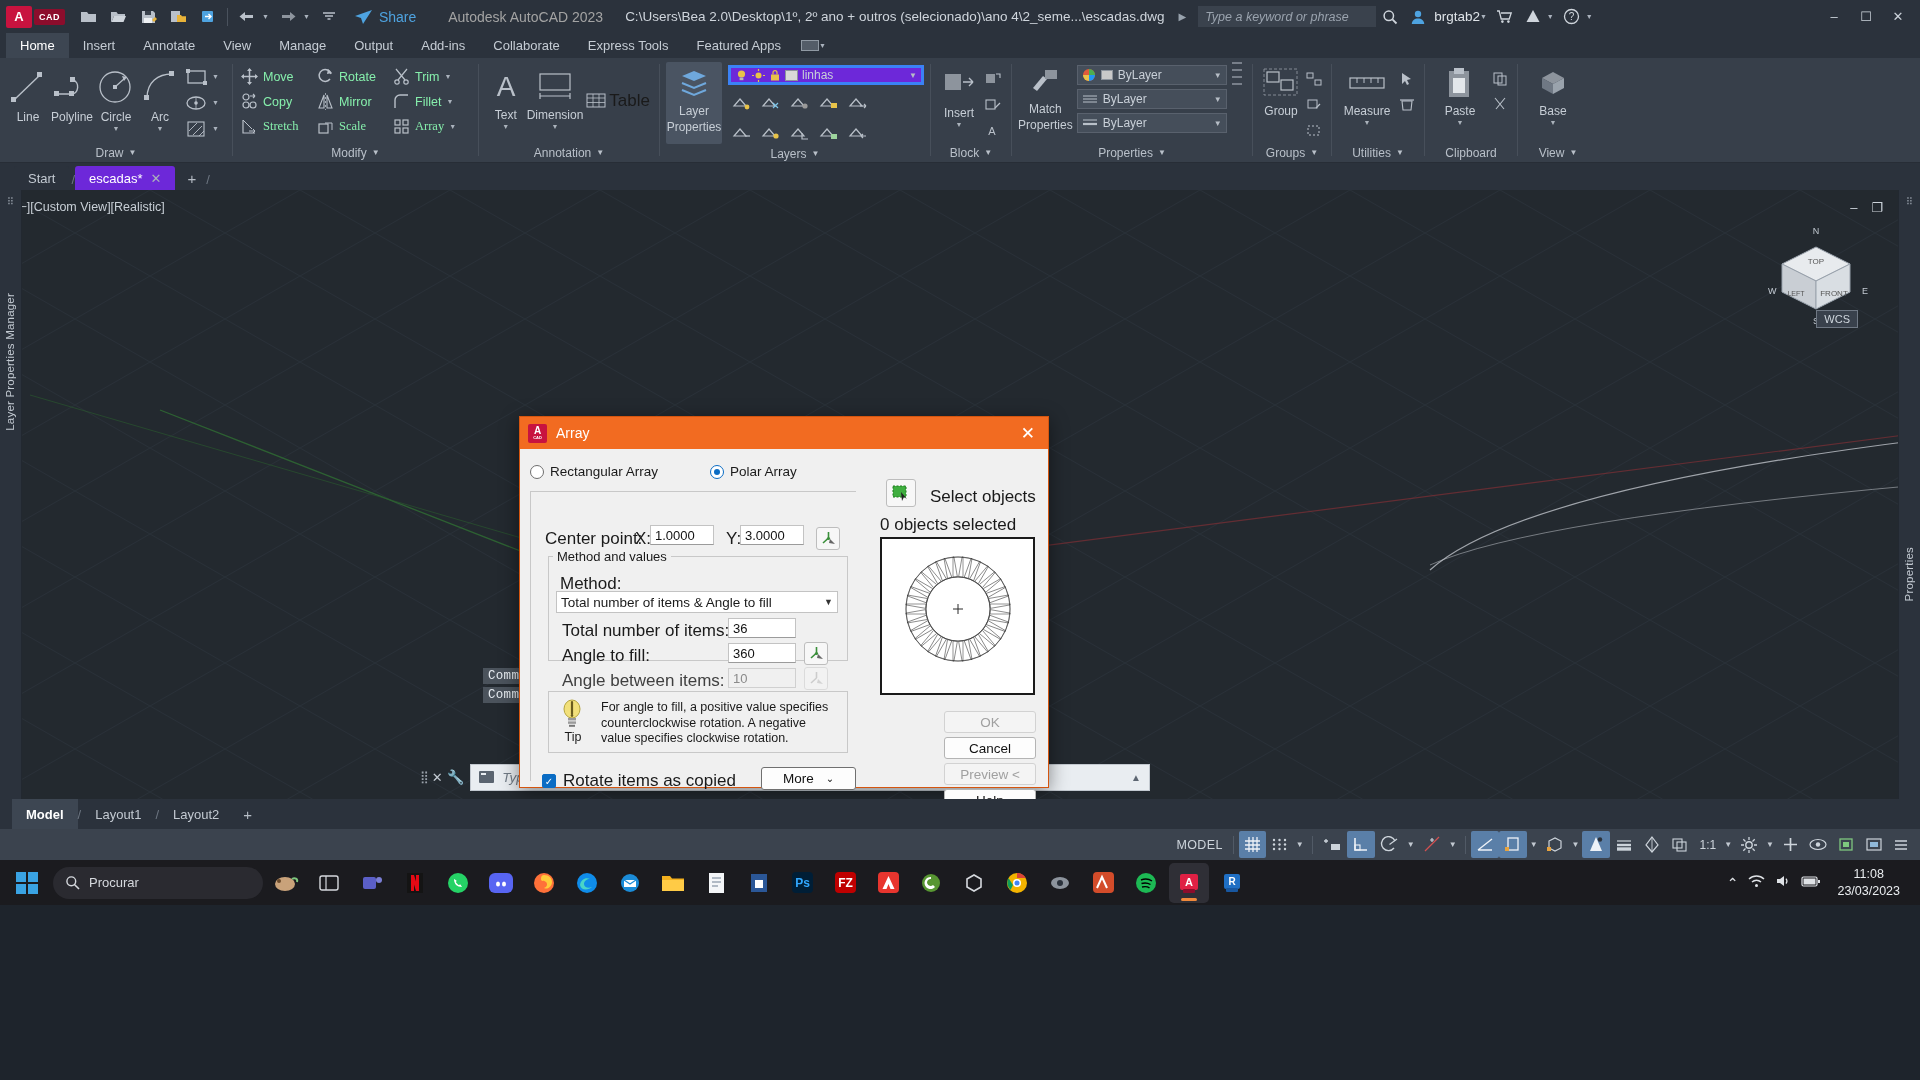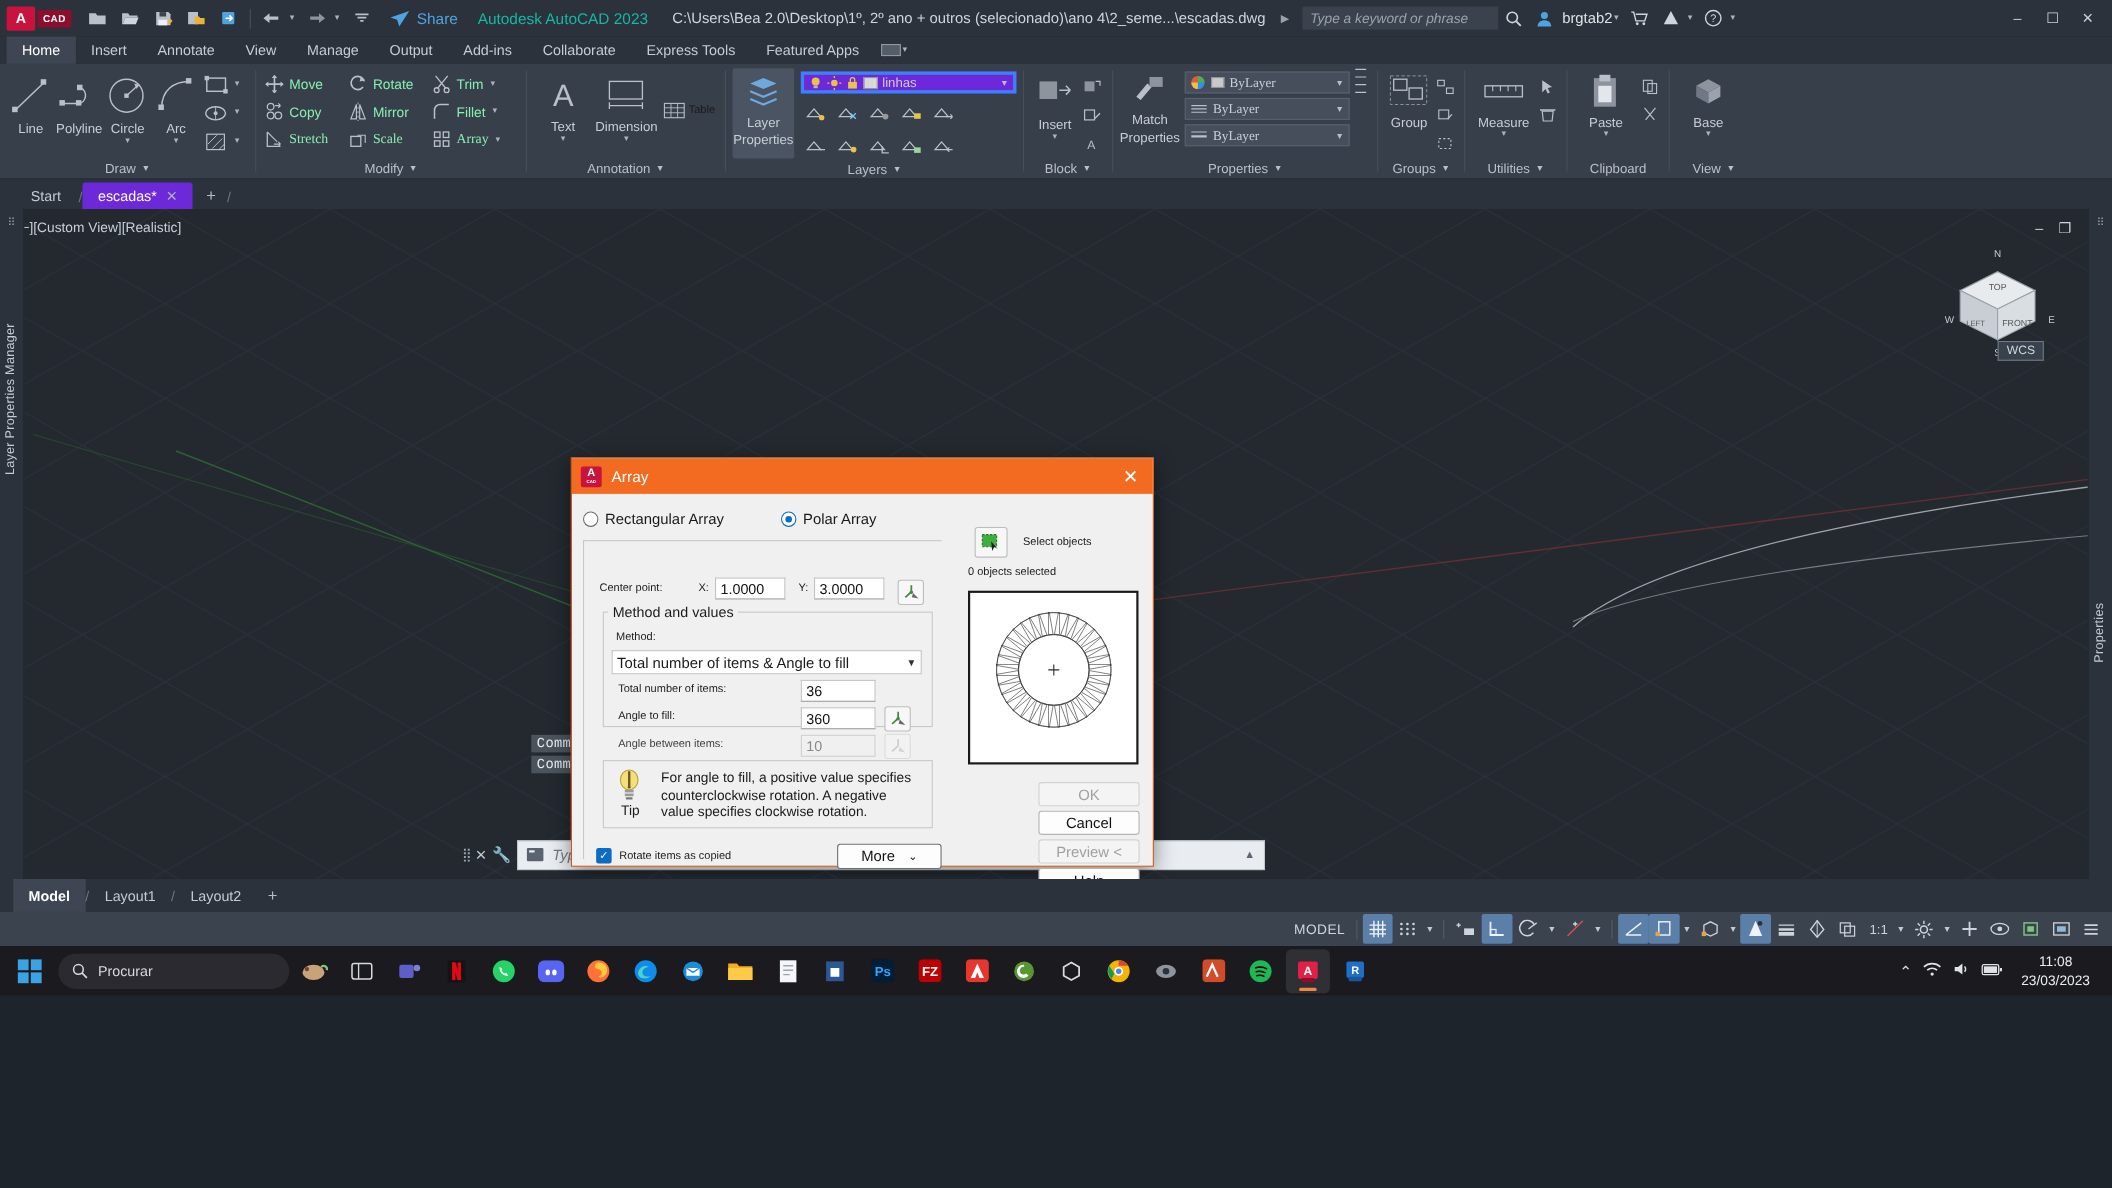--- a/index.html
+++ b/index.html
@@ -27,21 +27,21 @@
     padding: 3px 5px; border-radius: 2px; letter-spacing: .5px; margin-right: 8px;
   }
   .qat-btn {
     width: 30px; height: 28px; display:flex; align-items:center; justify-content:center;
     cursor: pointer; border-radius: 2px;
   }
   .qat-sep { width: 1px; height: 18px; background: #4a525d; margin: 0 4px; }
   .tiny-arrow { font-size: 7px; color:#aab2bd; margin-left:-4px; cursor:pointer; padding: 0 4px;}
   .share-btn { display:flex; align-items:center; gap:6px; padding: 0 10px; cursor:pointer; }
   .share-btn span { color:#4ea3e0; font-size: 14px; }
-  .app-title { color: #14b8a6; font-size: 14px; margin-left: 8px; white-space: nowrap;}
+  .app-title { color: #a3a3a3; font-size: 14px; margin-left: 22px; white-space: nowrap;}
   .doc-path { color: #cfd5dc; font-size: 13.5px; margin-left: 22px; white-space: nowrap;}
   .path-arrow { color:#98a2ad; font-size: 10px; margin-left: 14px;}
   .search-box {
     width: 178px; height: 21px; background: #3a424d; margin-left: 12px;
     display:flex; align-items:center; padding: 0 7px; cursor: text;
   }
   .search-box input {
     background: transparent; border: 0; outline: 0; width:100%;
     color:#aeb6bf; font-style: italic; font-size: 12.5px;
     font-family: "Liberation Sans", sans-serif;
@@ -232,21 +232,21 @@
   .radio-item { display:flex; align-items:center; gap:6px; cursor:pointer; font-size:13.5px;}
   .radio {
     width:14px;height:14px;border-radius:50%;border:1.5px solid #6e6e6e;background:#fff;
     display:flex;align-items:center;justify-content:center;flex-shrink:0;
   }
   .radio.sel { border-color:#0a6cc4; }
   .radio.sel::after { content:""; width:6px;height:6px;border-radius:50%;background:#0a6cc4;}
 
   .group-line { position:absolute; background:#c8c8c8; }
 
-  .lbl { font-size:10px; color:#1a1a1a; }
+  .lbl { font-size:17px; color:#1a1a1a; }
   .txtin {
     background:#fff; border:1px solid #c3c3c3; border-bottom:1px solid #9b9b9b;
     height:20px; font-size:13px; padding: 0 4px; color:#111;
     font-family:"Liberation Sans", sans-serif; outline:none;
   }
   .txtin.dis { background:#f0f0f0; color:#8a8a8a; border-color:#d0d0d0;}
   .pickbtn {
     width:24px;height:23px;background:#f7f7f7;border:1px solid #bdbdbd;border-radius:3px;
     display:flex;align-items:center;justify-content:center;cursor:pointer;
   }
@@ -748,21 +748,21 @@
   <div class="panel" style="width:240px">
     <div class="panel-body">
       <div class="big-btn" style="width:62px">
         <svg width="40" height="34" viewBox="0 0 40 34">
             <path d="M8 22l10-12 4 3-10 12z" fill="#b9c0c9"></path>
             <rect x="20" y="4" width="12" height="9" fill="#8d949d"></rect>
           </svg>
         <div class="lbl">Match</div>
         <div class="lbl">Properties</div>
       </div>
-      <div style="display:flex;flex-direction:column;gap:4px;padding-left:4px;padding-top:3px;font-family:Liberation Serif, serif;">
+      <div style="display:flex;flex-direction:column;gap:4px;padding-left:4px;padding-top:3px;">
         <div class="prop-combo">
           <svg width="14" height="14" viewBox="0 0 14 14">
               <circle cx="7" cy="7" r="6" fill="#e05b3a"></circle>
               <path d="M7 1a6 6 0 0 1 6 6H7z" fill="#4caf50"></path>
               <path d="M7 7h6a6 6 0 0 1-6 6z" fill="#2196f3"></path>
               <path d="M7 7v6A6 6 0 0 1 1 7z" fill="#e8c349"></path>
             </svg>
           <span style="width:12px;height:10px;background:#c9c9c9;border:1px solid #8d949d;display:inline-block;"></span>
           <span class="txt">ByLayer</span>
           <span class="caret-dn">▼</span>

